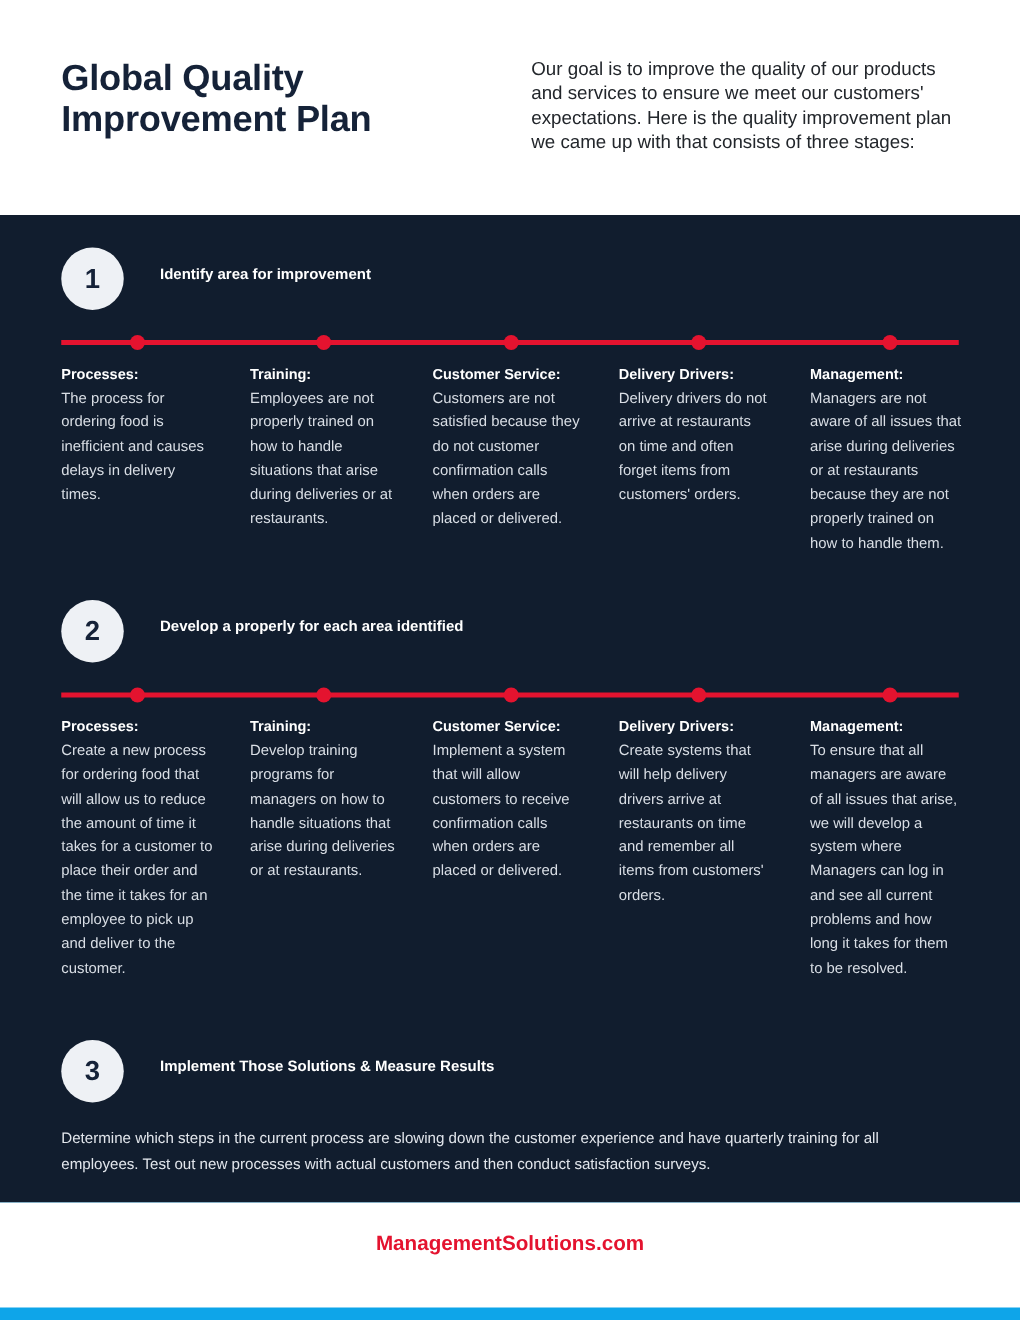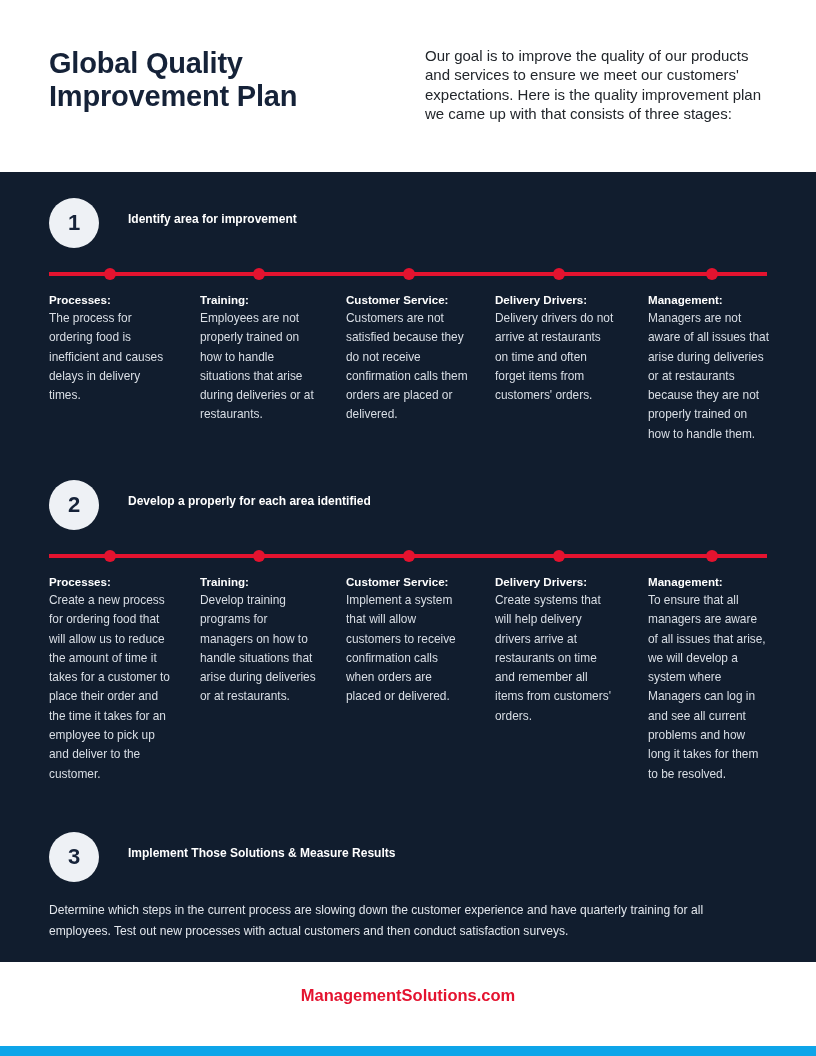--- a/index.html
+++ b/index.html
@@ -212,21 +212,21 @@
         <div class="col" style="left:0px">
           <div class="col-label">Processes:</div>
           <div class="col-text">The process for ordering food is inefficient and causes delays in delivery times.</div>
         </div>
         <div class="col" style="left:151px">
           <div class="col-label">Training:</div>
           <div class="col-text">Employees are not properly trained on how to handle situations that arise during deliveries or at restaurants.</div>
         </div>
         <div class="col" style="left:297px">
           <div class="col-label">Customer Service:</div>
-          <div class="col-text">Customers are not satisfied because they do not receive confirmation calls them orders are placed or delivered.</div>
+          <div class="col-text">Customers are not satisfied because they do not customer confirmation calls when orders are placed or delivered.</div>
         </div>
         <div class="col" style="left:446px">
           <div class="col-label">Delivery Drivers:</div>
           <div class="col-text">Delivery drivers do not arrive at restaurants on time and often forget items from customers' orders.</div>
         </div>
         <div class="col" style="left:599px">
           <div class="col-label">Management:</div>
           <div class="col-text">Managers are not aware of all issues that arise during deliveries or at restaurants because they are not properly trained on how to handle them.</div>
         </div>
       </div>

